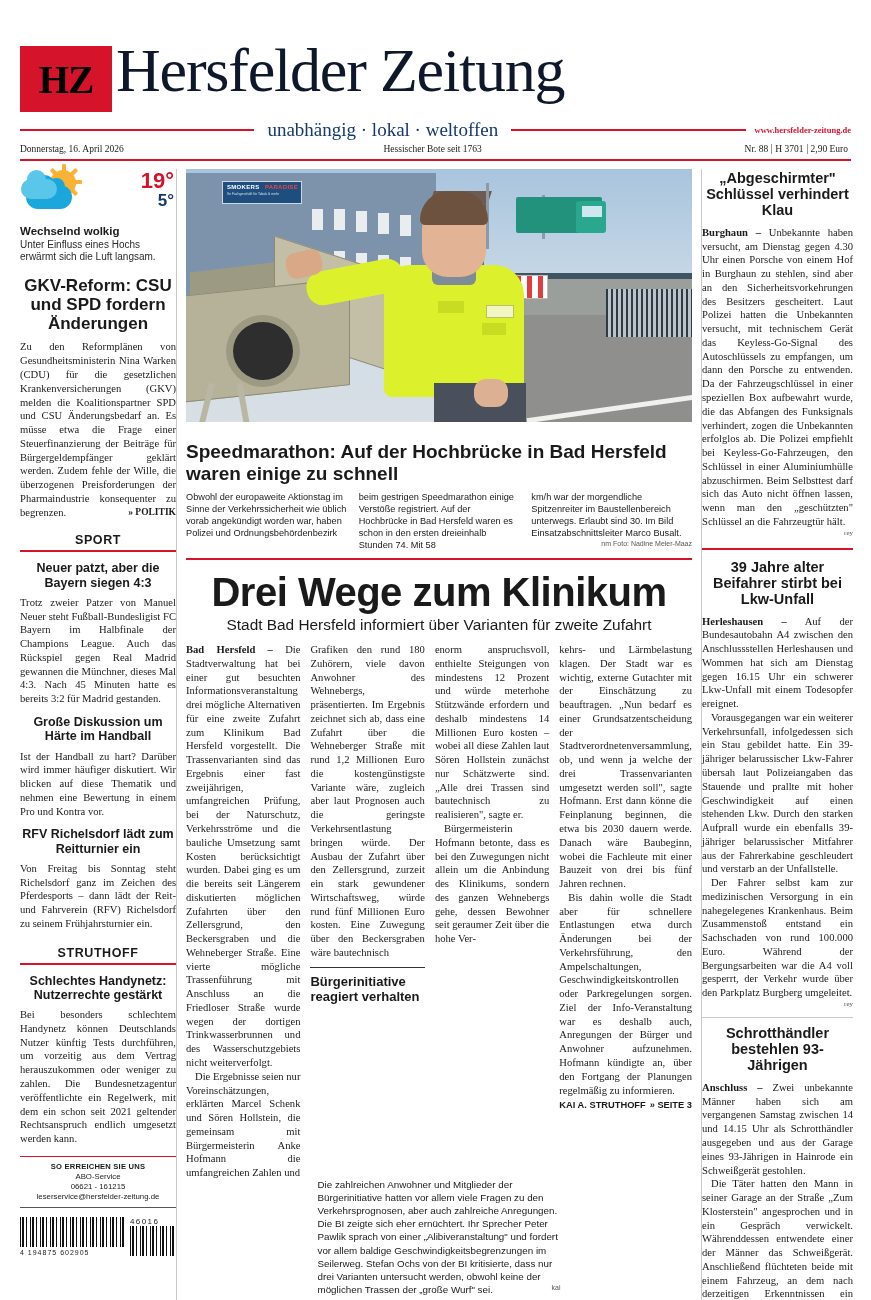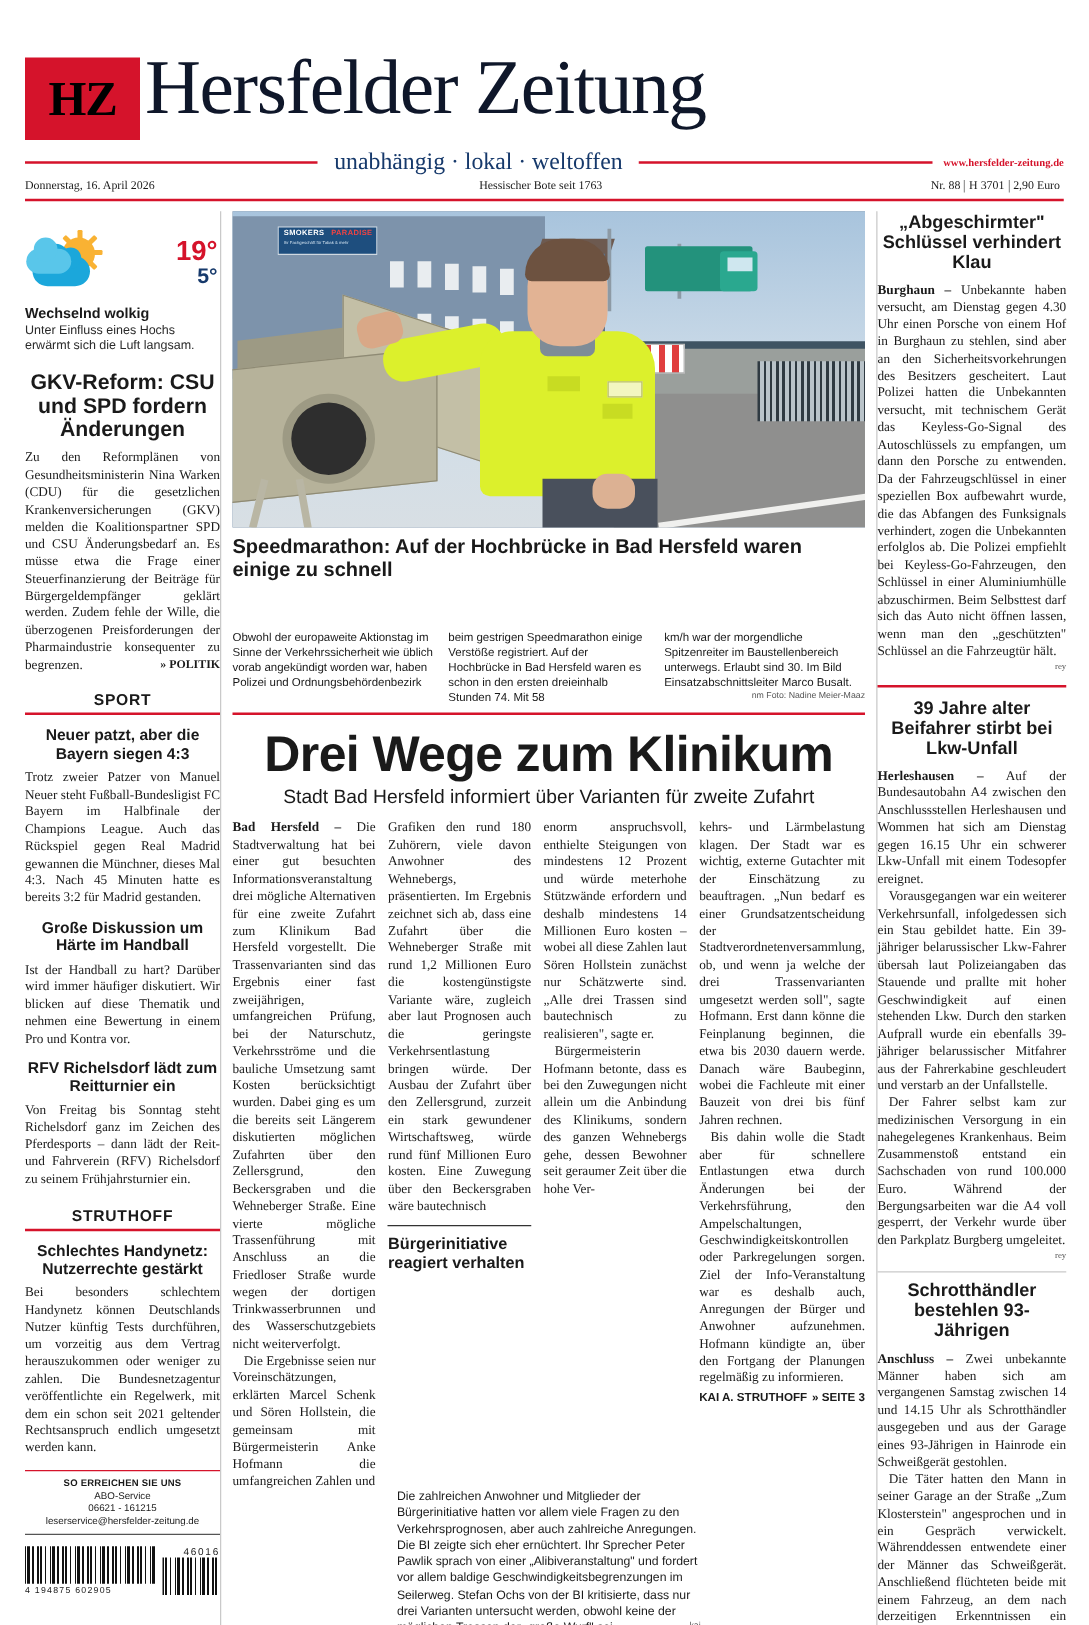--- a/index.html
+++ b/index.html
@@ -54,21 +54,21 @@
   .mast-bottom-rule{height:2px;background:#d5132b;margin-top:5px;}
 
   
   .grid{display:flex;margin-top:8px;}
   .col-left{width:156px;flex:0 0 156px;}
   .col-mid{width:524px;flex:0 0 524px;padding:0 9px;box-sizing:border-box;}
   .col-right{width:151px;flex:0 0 151px;}
   .vrule{width:1px;background:#c9c9c9;flex:0 0 1px;}
 
   
-  .weather{display:flex;align-items:flex-start;margin-bottom:4px;margin-top:20px;}
+  .weather{display:flex;align-items:flex-start;margin-bottom:4px;}
   .wx-icon{position:relative;width:68px;height:52px;flex:0 0 68px;}
   .sun{position:absolute;left:30px;top:1px;width:26px;height:26px;border-radius:50%;background:#f9b233;}
   .sun::before,.sun::after{
     content:"";position:absolute;left:-6px;top:-6px;width:38px;height:38px;
     background:
       radial-gradient(circle at 19px 19px, transparent 13px, transparent 13px);
   }
   .ray{position:absolute;width:4px;height:8px;background:#f9b233;left:42px;top:-5px;transform-origin:2px 18px;border-radius:1px;}
   .cloud-b{position:absolute;left:6px;top:16px;width:46px;height:24px;border-radius:13px;background:#1ba7db;}
   .cloud-b::before{content:"";position:absolute;left:8px;top:-10px;width:21px;height:21px;border-radius:50%;background:#1ba7db;}
@@ -138,23 +138,23 @@
   .ph-arm{position:absolute;left:120px;top:96px;width:98px;height:34px;background:#dcf02c;border-radius:16px;transform:rotate(-11deg);}
   .ph-hand{position:absolute;left:100px;top:82px;width:36px;height:26px;background:#d9a887;border-radius:10px;transform:rotate(-14deg);}
   .ph-hand2{position:absolute;left:288px;top:210px;width:34px;height:28px;background:#dcb193;border-radius:12px;}
   .ph-head{position:absolute;left:236px;top:30px;width:64px;height:78px;background:#e2b394;border-radius:30px 30px 26px 26px;}
   .ph-hair{position:absolute;left:234px;top:22px;width:68px;height:34px;background:#6d5240;border-radius:32px 32px 6px 6px;}
   .ph-collar{position:absolute;left:246px;top:96px;width:44px;height:20px;background:#7e8c97;border-radius:6px;}
   .ph-pants{position:absolute;left:248px;top:214px;width:92px;height:42px;background:#49505c;}
   .ph-badge{position:absolute;left:300px;top:136px;width:26px;height:11px;background:#f2f6c0;border:1px solid #b9bf6a;}
   .ph-pocket{position:absolute;background:#c8dc22;}
 
-  .cap-head{font-size:16px;font-weight:bold;margin-top:7px;line-height:1.18;}
+  .cap-head{font-size:19px;font-weight:bold;margin-top:19px;line-height:1.18;}
   .cap-cols{display:flex;gap:12px;margin-top:5px;}
-  .cap-col{flex:1;font-size:9.2px;line-height:1.32;text-align:left;margin-top:32px;}
+  .cap-col{flex:1;font-size:9.2px;line-height:1.32;text-align:left;}
   .cap-credit{font-size:7px;color:#555;float:right;}
   .cap-rule{height:2px;background:#d5132b;margin-top:6px;}
 
   
   .main-hl{
     font-size:40px;font-weight:bold;text-align:center;line-height:1.02;
     margin-top:12px;letter-spacing:-.5px;
   }
   .main-sub{
     font-size:15.4px;text-align:center;margin-top:4px;line-height:1.15;
@@ -176,21 +176,21 @@
   .contact-rule{height:1.5px;background:#d5132b;margin-top:10px;}
   .contact{text-align:center;margin-top:5px;}
   .c-t{font-size:7.6px;font-weight:bold;letter-spacing:.2px;}
   .c-l{font-size:7.8px;margin-top:1px;}
   .contact-rule2{height:1px;background:#555;margin-top:6px;}
   .barcode-row{display:flex;align-items:flex-end;gap:6px;margin-top:9px;}
   .bc{height:30px;flex:1;
     background:repeating-linear-gradient(90deg,#111 0 1px,#fff 1px 2px,#111 2px 4px,#fff 4px 6px,#111 6px 7px,#fff 7px 10px);}
   .bc-num{font-size:7px;letter-spacing:1px;margin-top:2px;}
   .bc2{width:46px;}
-  .bc2-num{font-size:8px;letter-spacing:1.4px;text-align:right;}
+  .bc2-num{font-size:8px;letter-spacing:1.4px;text-align:left;}
   .hrule-thin{height:1px;background:#c9c9c9;margin:8px 0;}
 </style>
 </head>
 <body>
 
 <div class="page">
 
   <div class="masthead">
     <div class="mast-row">
       <div class="hz-box">

